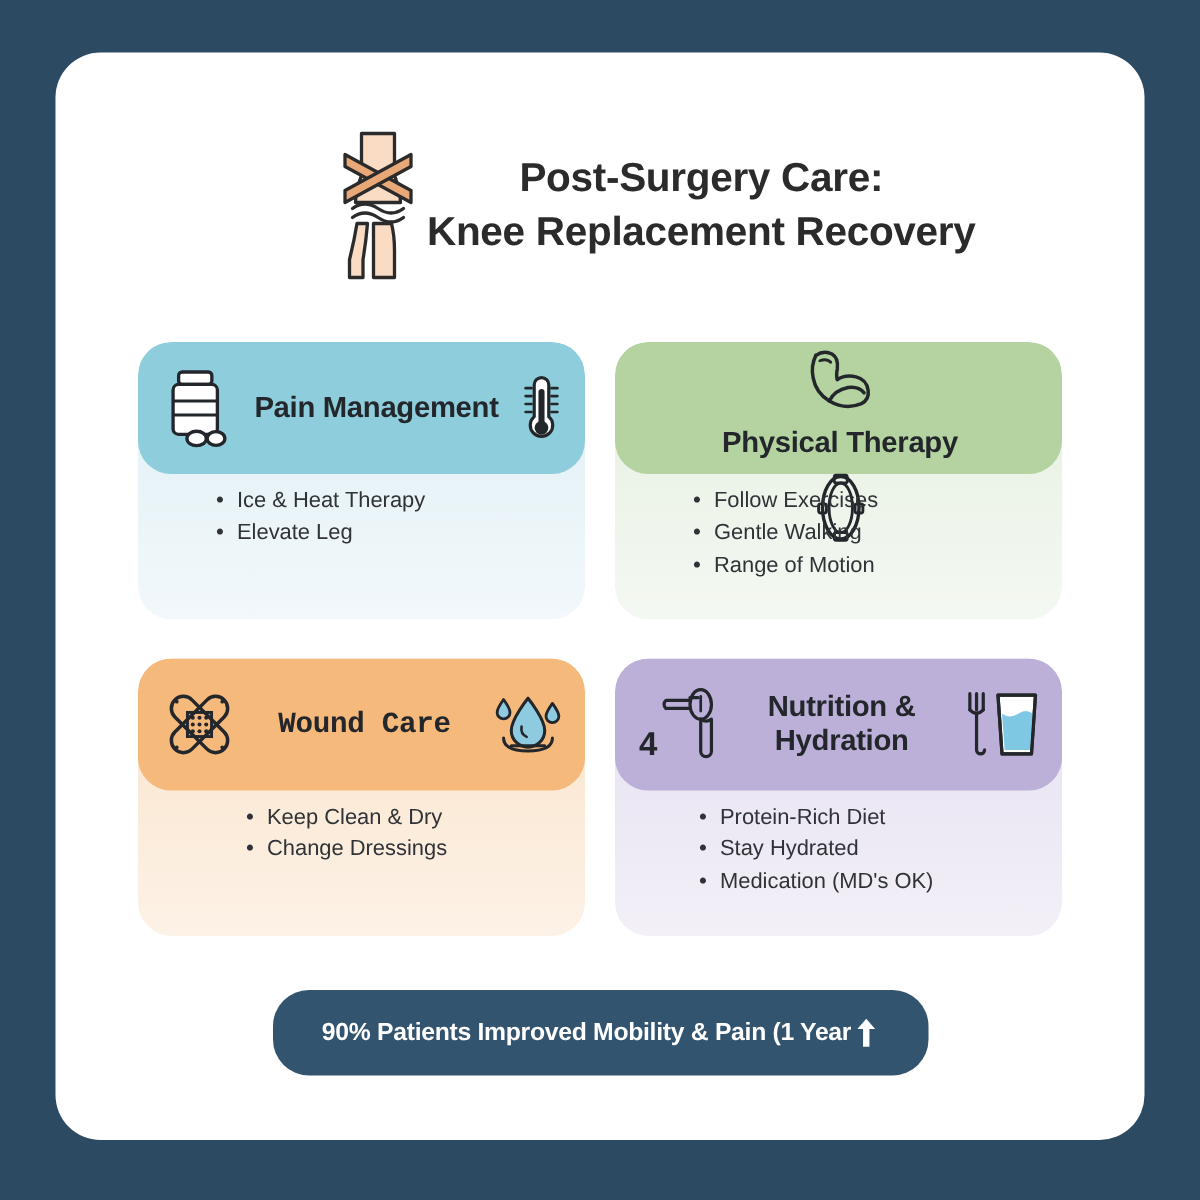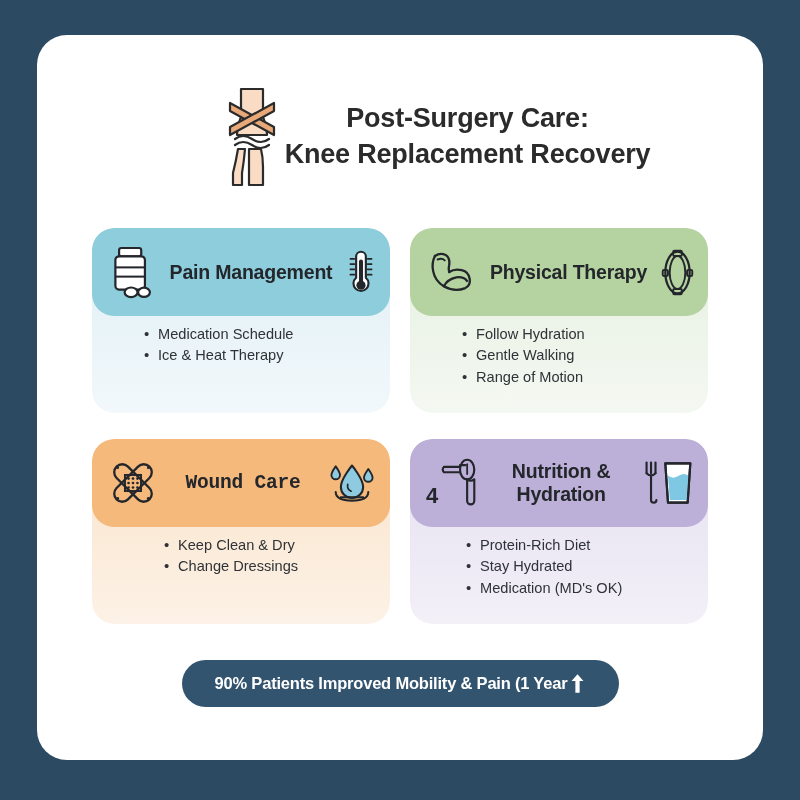--- a/index.html
+++ b/index.html
@@ -135,21 +135,21 @@
     left: 0;
     top: -1px;
     font-size: 15px;
     color: #2f3237;
   }
 
   
   .card.blue   .card-body { background: linear-gradient(180deg,#ddeef5 0%, #e9f4f8 55%, #f2f8fb 100%); }
   .card.blue   .card-head { background: #8ecddb; }
   .card.green  .card-body { background: linear-gradient(180deg,#e4efe0 0%, #edf4e9 55%, #f4f8f2 100%); }
-  .card.green  .card-head { background: #b5d3a0; }
+  .card.green  .card-head { background: #b5d3a0; flex-direction: column; }
   .card.orange .card-body { background: linear-gradient(180deg,#fae4cd 0%, #fbebd9 55%, #fdf2e7 100%); }
   .card.orange .card-head { background: #f5b97c; font-family: Liberation Mono, monospace; }
   .card.purple .card-body { background: linear-gradient(180deg,#e5e0f0 0%, #ece8f4 55%, #f3f0f8 100%); }
   .card.purple .card-head { background: #bcafd8; }
 
   .card.purple .card-list { padding-left: 56px; }
   .card.green  .card-list { padding-left: 52px; }
   .card.orange .card-list { padding-left: 72px; }
 
   .num-badge {
@@ -161,21 +161,21 @@
     align-self: flex-end;
     padding-bottom: 20px;
   }
 
   
   #footer-banner {
     position: absolute;
     left: 145px;
     top: 625px;
     width: 437px;
-    height: 47px;
+    height: 57px;
     background: #33546e;
     border-radius: 24px;
     display: flex;
     align-items: center;
     justify-content: center;
     gap: 2px;
     overflow: hidden;
     box-sizing: border-box;
     padding: 0 16px;
   }
@@ -247,22 +247,22 @@
               <line x1="5" y1="31" x2="9.5" y2="31"></line>
               <line x1="24.5" y1="13" x2="29" y2="13"></line>
               <line x1="24.5" y1="19" x2="29" y2="19"></line>
               <line x1="24.5" y1="25" x2="29" y2="25"></line>
               <line x1="24.5" y1="31" x2="29" y2="31"></line>
             </g>
           </svg>
         </span>
       </div>
       <ul class="card-list">
-        <li>Medication Schedule</li>
         <li>Ice &amp; Heat Therapy</li>
+        <li>Elevate Leg</li>
       </ul>
     </div>
 
     <div class="card green">
       <div class="card-body"></div>
       <div class="card-head">
         <span class="head-icon-left">
           <svg viewBox="0 0 56 56" width="50" height="50">
             <path d="M10 10 Q6 18 8 27 Q10 38 20 44 Q32 51 44 46 Q50 43 49 36 Q48 28 40 26 Q32 24 26 28" fill="none" stroke="#23262b" stroke-width="2.6" stroke-linecap="round"></path>
             <path d="M10 10 Q16 6 22 9 Q27 12 26 20 Q25 25 26 28" fill="none" stroke="#23262b" stroke-width="2.6" stroke-linecap="round"></path>
@@ -276,21 +276,21 @@
             <ellipse cx="19" cy="29" rx="14" ry="24" fill="none" stroke="#23262b" stroke-width="2.6"></ellipse>
             <ellipse cx="19" cy="29" rx="9" ry="19" fill="none" stroke="#23262b" stroke-width="2.2"></ellipse>
             <rect x="14" y="4" width="10" height="6" rx="1.5" fill="none" stroke="#23262b" stroke-width="2.2"></rect>
             <rect x="14" y="48" width="10" height="6" rx="1.5" fill="none" stroke="#23262b" stroke-width="2.2"></rect>
             <rect x="2" y="26" width="6" height="7" rx="1.5" fill="none" stroke="#23262b" stroke-width="2.2"></rect>
             <rect x="30" y="26" width="6" height="7" rx="1.5" fill="none" stroke="#23262b" stroke-width="2.2"></rect>
           </svg>
         </span>
       </div>
       <ul class="card-list">
-        <li>Follow Hydration</li>
+        <li>Follow Exercises</li>
         <li>Gentle Walking</li>
         <li>Range of Motion</li>
       </ul>
     </div>
 
     <div class="card orange">
       <div class="card-body"></div>
       <div class="card-head">
         <span class="head-icon-left">
           <svg viewBox="0 0 56 56" width="50" height="50">

